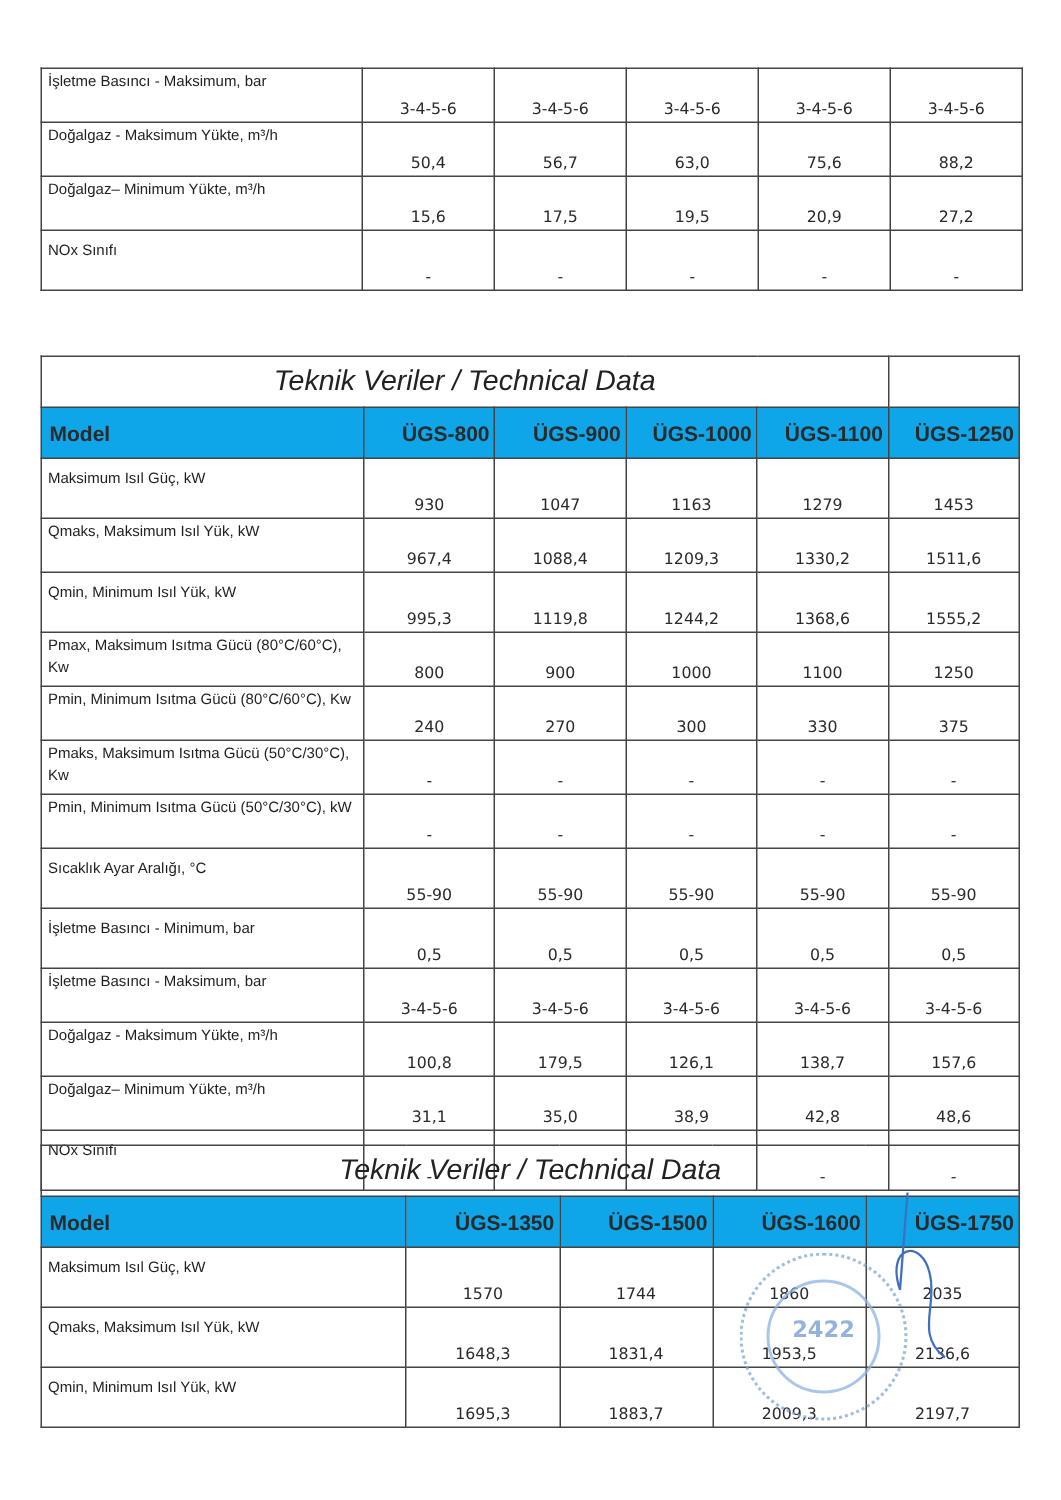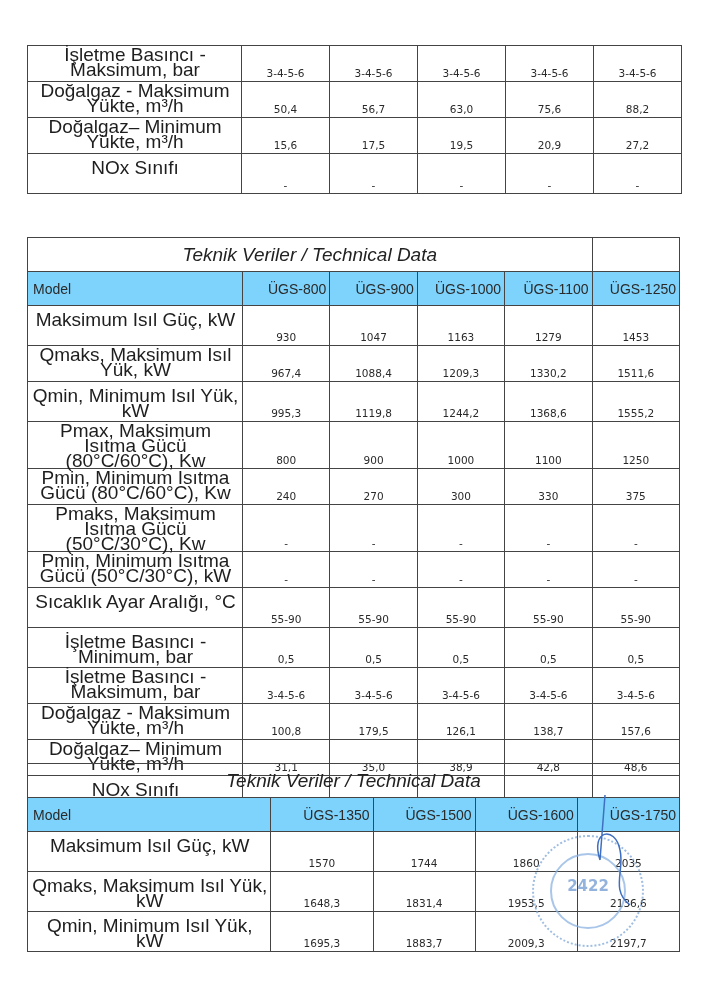--- a/index.html
+++ b/index.html
@@ -1,21 +1,21 @@
 <!DOCTYPE html>
 <html><head>
 <meta charset="utf-8">
 <style>
   html, body { margin: 0; padding: 0; background: #ffffff; }
   body { width: 707px; height: 1000px; position: relative; overflow: hidden; font-family: "Liberation Sans", sans-serif; color: #222; }
   table { border-collapse: collapse; position: absolute; table-layout: fixed; }
   td { border: 1px solid #444; padding: 0 3px; vertical-align: bottom; }
-  .lbl { font-family: "Liberation Sans", sans-serif; font-size: 19px; line-height: 15px; text-align: center; vertical-align: top; padding-top: 1px; padding-left: 4px; color: #1e1e1e; }
+  .lbl { font-family: "Liberation Sans", sans-serif; font-size: 10px; line-height: 15px; text-align: left; vertical-align: top; padding-top: 1px; padding-left: 4px; color: #1e1e1e; }
   .val { font-family: "DejaVu Sans", sans-serif; font-size: 10.5px; text-align: center; padding-bottom: 2px; color: #2a2a2a; }
-  .hdr td { background: #7dd3fc; font-weight: normal; font-size: 14px; height: 33px; vertical-align: middle; color: #2a2a2a; }
+  .hdr td { background: #0ea5e9; font-weight: bold; font-size: 14px; height: 33px; vertical-align: middle; color: #2a2a2a; }
   .hdr td.hm { text-align: right; }
   .hdr td.hl { text-align: left; padding-left: 5px; }
   .title td { height: 33px; text-align: center; vertical-align: middle; font-size: 19px; font-weight: normal; font-style: italic; color: #222; }
 
   #t1 { left: 27px; top: 45px; width: 653px; border-top: 1px solid #444; }
   #t1 td:first-child { width: 214px; }
   #t1 td.val { width: 81px; }
   #t1 tr.r2 td { height: 33px; }
   #t1 tr.r1 td { height: 33px; }
 
@@ -23,21 +23,21 @@
   #t2 col.c0 { width: 214px; }
   #t2 col.cv { width: 87px; }
   #t2 tr.r2 td { height: 33px; }
   #t2 tr.r1 td { height: 33px; }
 
   #t3 { left: 27px; top: 763px; width: 653px; }
   #t3 col.c0 { width: 243px; }
   #t3 col.cv { width: 102px; }
   #t3 tr.r1 td { height: 33px; }
 
-  .stamp { position: absolute; left: 532px; top: 835px; width: 108px; height: 108px; border-radius: 50%; border: 2px dotted #7fa7d8; opacity: 0.75; pointer-events: none; }
+  .stamp { position: absolute; left: 493px; top: 835px; width: 108px; height: 108px; border-radius: 50%; border: 2px dotted #7fa7d8; opacity: 0.75; pointer-events: none; }
   .stamp .inner { position: absolute; left: 16px; top: 16px; width: 72px; height: 72px; border-radius: 50%; border: 2px solid #8db4e2; }
   .stamp .num { position: absolute; left: 0; right: 0; top: 40px; text-align: center; font-size: 15px; font-weight: bold; color: #6f9ad2; font-family: "DejaVu Sans", sans-serif; }
   .sig { position: absolute; left: 560px; top: 790px; width: 80px; height: 120px; pointer-events: none; }
 </style>
 </head>
 <body>
 
 <table id="t1">
   <colgroup>
       <col style="width:214px">

